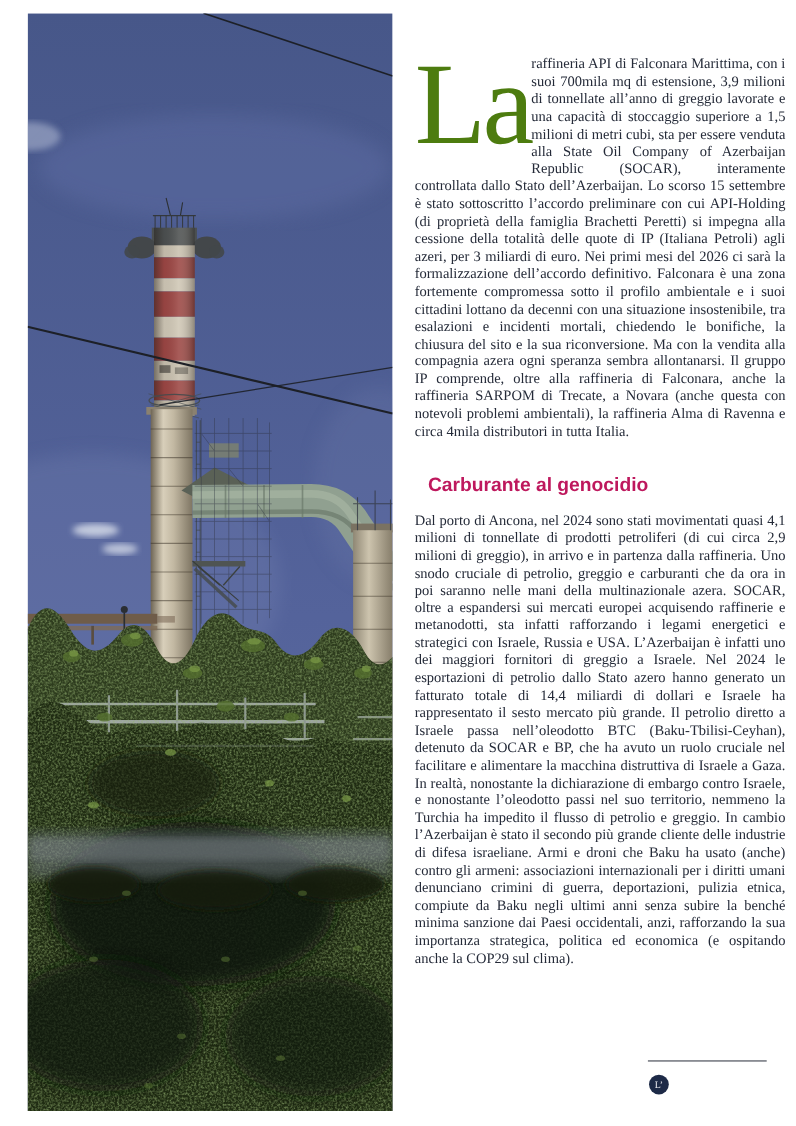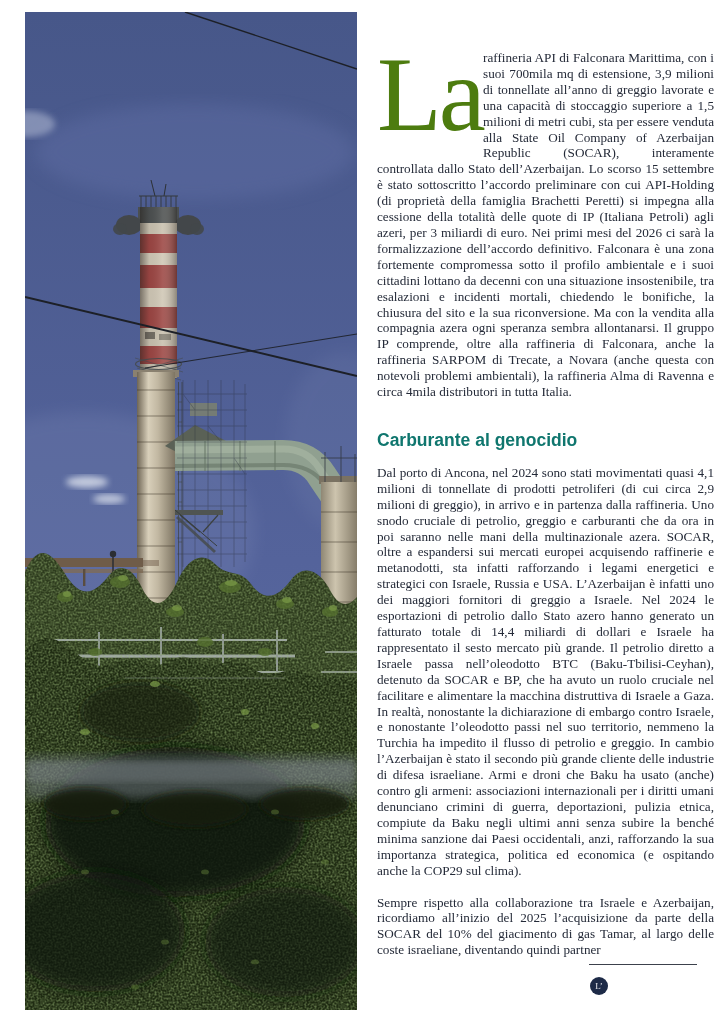--- a/index.html
+++ b/index.html
@@ -11,22 +11,22 @@
   .photo{position:absolute;left:25px;top:12px;width:332px;height:998px;overflow:hidden;}
   .photo svg{display:block;width:332px;height:998px;}
 
   
   .article{position:absolute;left:377px;top:50px;width:337px;color:#242a38;}
   .article p{margin:0;text-align:justify;font-size:13.2px;line-height:15.9px;
              font-family:"Liberation Serif",serif;}
   .dropcap{float:left;height:94px;width:98px;overflow:visible;
            font-family:"Liberation Serif",serif;font-size:106px;line-height:86px;
            color:#4d7c0f;letter-spacing:-3px;margin:2px 8px 0 0;}
-  .heading{margin:30px 0 14px;font-family:"Liberation Sans",sans-serif;
-           font-weight:bold;font-size:17.5px;color:#0f766e;}
+  .heading{margin:30px 12px 14px;font-family:"Liberation Sans",sans-serif;
+           font-weight:bold;font-size:17.5px;color:#be185d;}
   .para3{margin-top:16px !important;}
 
   
   .footer-rule{position:absolute;left:589px;top:964px;width:108px;height:0;
                border-top:1.5px solid #3c414c;}
   .footer-logo{position:absolute;left:590px;top:977px;width:18px;height:18px;
                border-radius:50%;background:#1d2a47;color:#e9eaef;
                font-family:"Liberation Serif",serif;font-size:9px;
                display:flex;align-items:center;justify-content:center;}
   .footer-text{position:absolute;left:558px;top:1023px;width:122px;text-align:right;
@@ -231,21 +231,20 @@
       </g>
     </svg>
   </div>
 
   <div class="article">
     <p>
       <span class="dropcap">La</span><span>raffineria API di Falconara Marittima, con i suoi 700mila mq di estensione, 3,9 milioni di tonnellate all’anno di greggio lavorate e una capacità di stoccaggio superiore a 1,5 milioni di metri cubi, sta per essere venduta alla State Oil Company of Azerbaijan Republic (SOCAR), interamente controllata dallo Stato dell’Azerbaijan. Lo scorso 15 settembre è stato sottoscritto l’accordo preliminare con cui API-Holding (di proprietà della famiglia Brachetti Peretti) si impegna alla cessione della totalità delle quote di IP (Italiana Petroli) agli azeri, per 3 miliardi di euro. Nei primi mesi del 2026 ci sarà la formalizzazione dell’accordo definitivo. Falconara è una zona fortemente compromessa sotto il profilo ambientale e i suoi cittadini lottano da decenni con una situazione insostenibile, tra esalazioni e incidenti mortali, chiedendo le bonifiche, la chiusura del sito e la sua riconversione. Ma con la vendita alla compagnia azera ogni speranza sembra allontanarsi. Il gruppo IP comprende, oltre alla raffineria di Falconara, anche la raffineria SARPOM di Trecate, a Novara (anche questa con notevoli problemi ambientali), la raffineria Alma di Ravenna e circa 4mila distributori in tutta Italia.</span>
     </p>
     <h2 class="heading">Carburante al genocidio</h2>
     <p>Dal porto di Ancona, nel 2024 sono stati movimentati quasi 4,1 milioni di tonnellate di prodotti petroliferi (di cui circa 2,9 milioni di greggio), in arrivo e in partenza dalla raffineria. Uno snodo cruciale di petrolio, greggio e carburanti che da ora in poi saranno nelle mani della multinazionale azera. SOCAR, oltre a espandersi sui mercati europei acquisendo raffinerie e metanodotti, sta infatti rafforzando i legami energetici e strategici con Israele, Russia e USA. L’Azerbaijan è infatti uno dei maggiori fornitori di greggio a Israele. Nel 2024 le esportazioni di petrolio dallo Stato azero hanno generato un fatturato totale di 14,4 miliardi di dollari e Israele ha rappresentato il sesto mercato più grande. Il petrolio diretto a Israele passa nell’oleodotto BTC (Baku-Tbilisi-Ceyhan), detenuto da SOCAR e BP, che ha avuto un ruolo cruciale nel facilitare e alimentare la macchina distruttiva di Israele a Gaza. In realtà, nonostante la dichiarazione di embargo contro Israele, e nonostante l’oleodotto passi nel suo territorio, nemmeno la Turchia ha impedito il flusso di petrolio e greggio. In cambio l’Azerbaijan è stato il secondo più grande cliente delle industrie di difesa israeliane. Armi e droni che Baku ha usato (anche) contro gli armeni: associazioni internazionali per i diritti umani denunciano crimini di guerra, deportazioni, pulizia etnica, compiute da Baku negli ultimi anni senza subire la benché minima sanzione dai Paesi occidentali, anzi, rafforzando la sua importanza strategica, politica ed economica (e ospitando anche la COP29 sul clima).</p>
-    <p class="para3">Sempre rispetto alla collaborazione tra Israele e Azerbaijan, ricordiamo all’inizio del 2025 l’acquisizione da parte della SOCAR del 10% del giacimento di gas Tamar, al largo delle coste israeliane, diventando quindi partner</p>
   </div>
 
   <div class="footer-rule"></div>
   <div class="footer-logo">
     <span>L’</span>
   </div>
   <div class="footer-text">
     <div>Gennaio 2026</div>
     <div>pag.35</div>
   </div>

